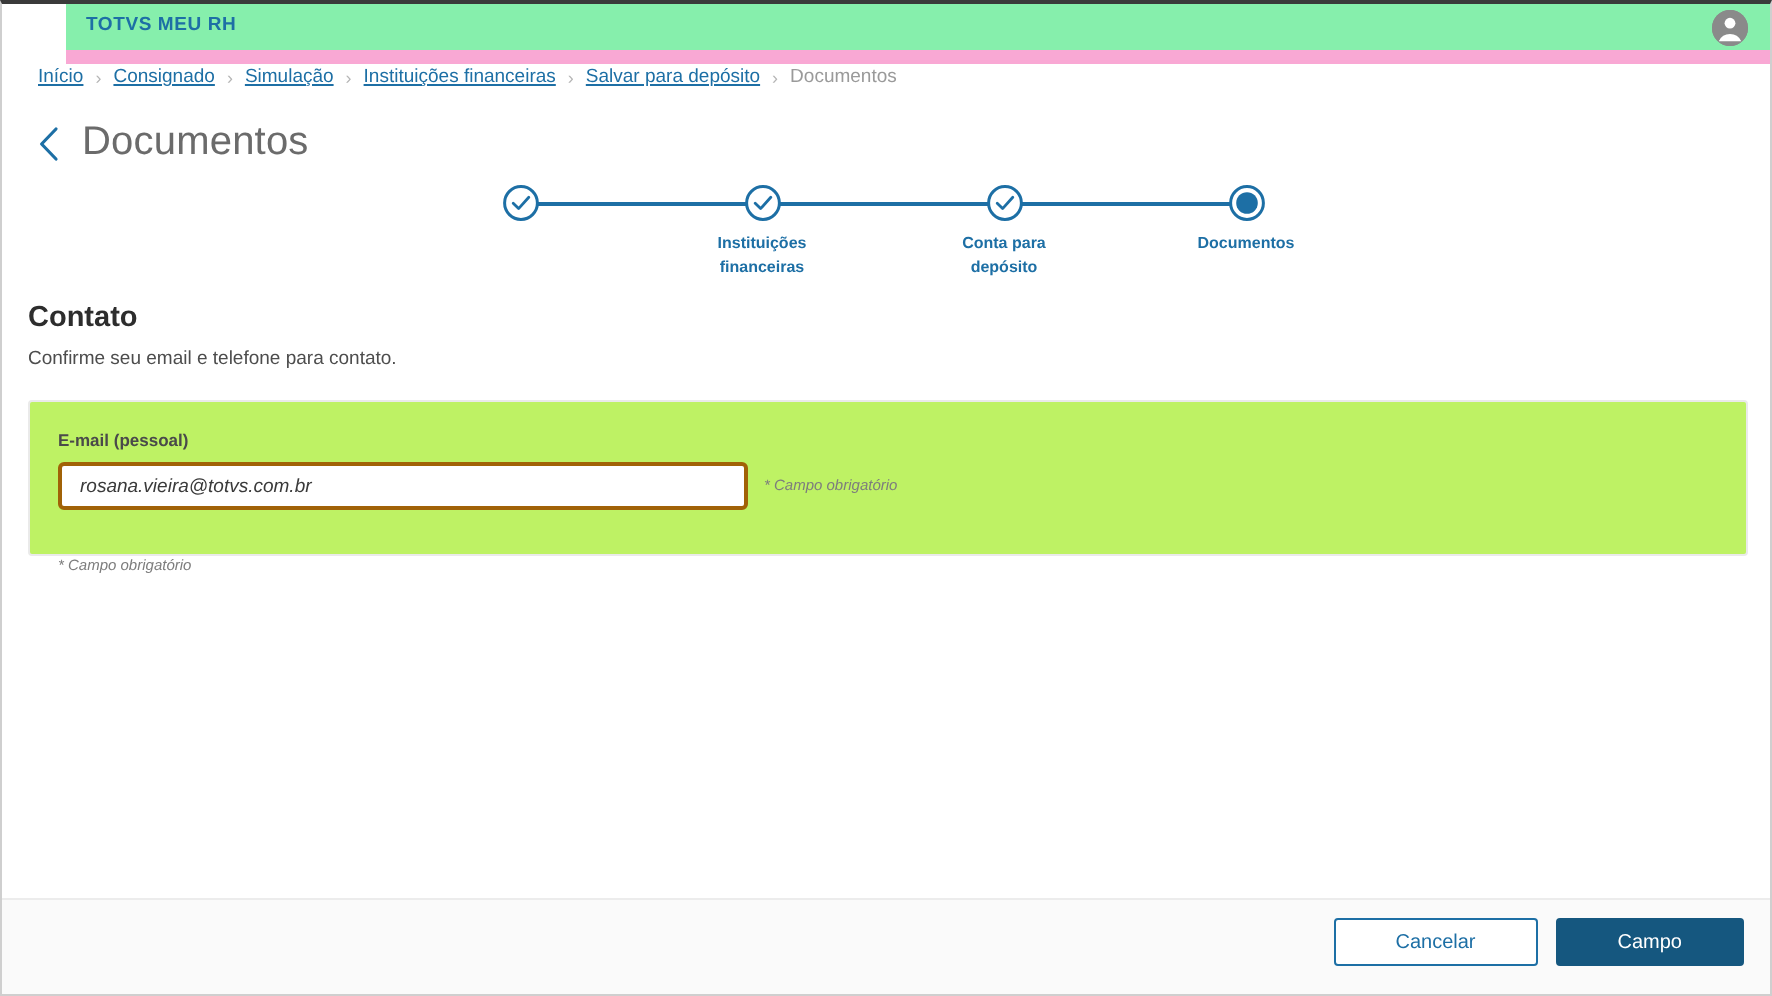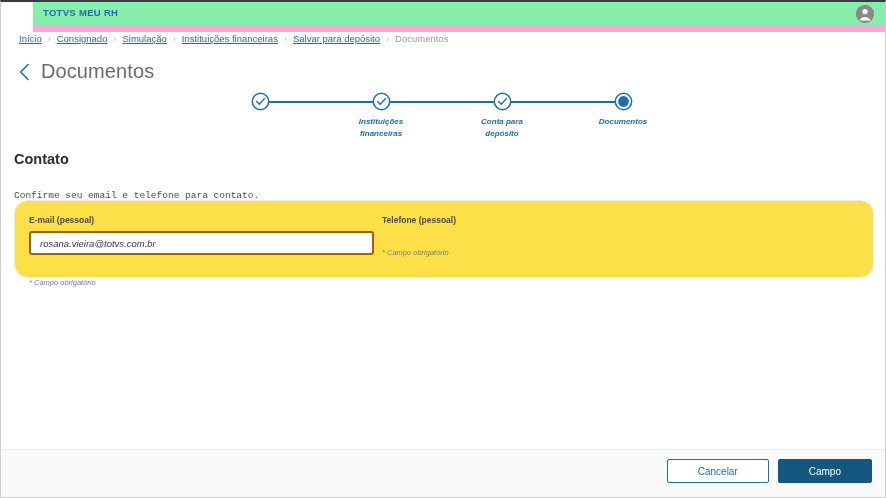--- a/index.html
+++ b/index.html
@@ -103,21 +103,20 @@
     letter-spacing: 0.1px;
   }
 
   
   .stepper {
     position: absolute;
     left: 233px;
     top: 90px;
     width: 420px;
     height: 50px;
-    font-style: italic;
   }
   .step-line {
     position: absolute;
     left: 26px;
     right: 31px;
     top: 9px;
     height: 2px;
     background: #1d6fa5;
   }
   .step {
@@ -146,36 +145,35 @@
     position: absolute;
     left: 13px;
     top: 149px;
     font-size: 14.5px;
     color: #2d2d2d;
     font-weight: 700;
   }
   .section-sub {
     position: absolute;
     left: 13px;
-    top: 188px;
+    top: 172px;
     font-size: 9.5px;
     color: #4d4d4d;
-    font-family: Liberation Mono, monospace;
   }
 
   
   .form-card {
     position: absolute;
     left: 13px;
     top: 198px;
     width: 860px;
     height: 78px;
-    background: #fde047;
+    background: #bef264;
     border: 1px solid #eaeaea;
-    border-radius: 14px;
+    border-radius: 2px;
     box-sizing: border-box;
   }
   .field {
     position: absolute;
     top: 14px;
     width: 345px;
   }
   .field.email { left: 14px; }
   .field.phone { left: 367px; }
 
@@ -342,21 +340,20 @@
 
   <div class="form-card">
 
     <div class="field email">
       <div class="field-label">E-mail (pessoal)</div>
       <input class="field-input" type="text" value="rosana.vieira@totvs.com.br" style="">
       <div class="field-hint">* Campo obrigatório</div>
     </div>
 
     <div class="field phone">
-      <div class="field-label">Telefone (pessoal)</div>
       <div class="field-hint">* Campo obrigatório</div>
     </div>
 
   </div>
 
   <div class="footer">
     <div class="footer-actions">
       <button class="btn btn-secondary">Cancelar</button>
       <button class="btn btn-primary">Campo</button>
     </div>

